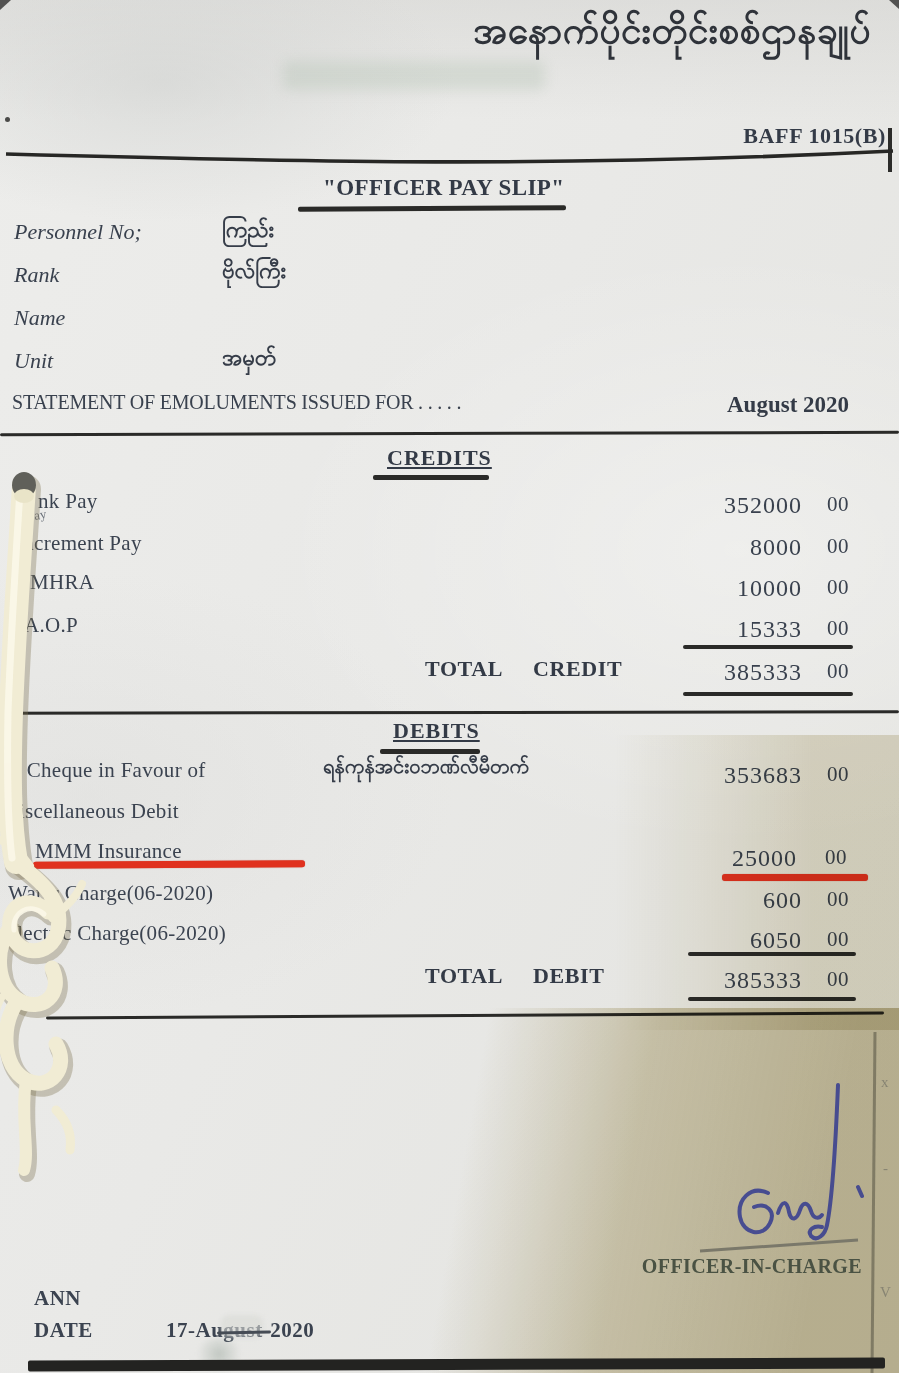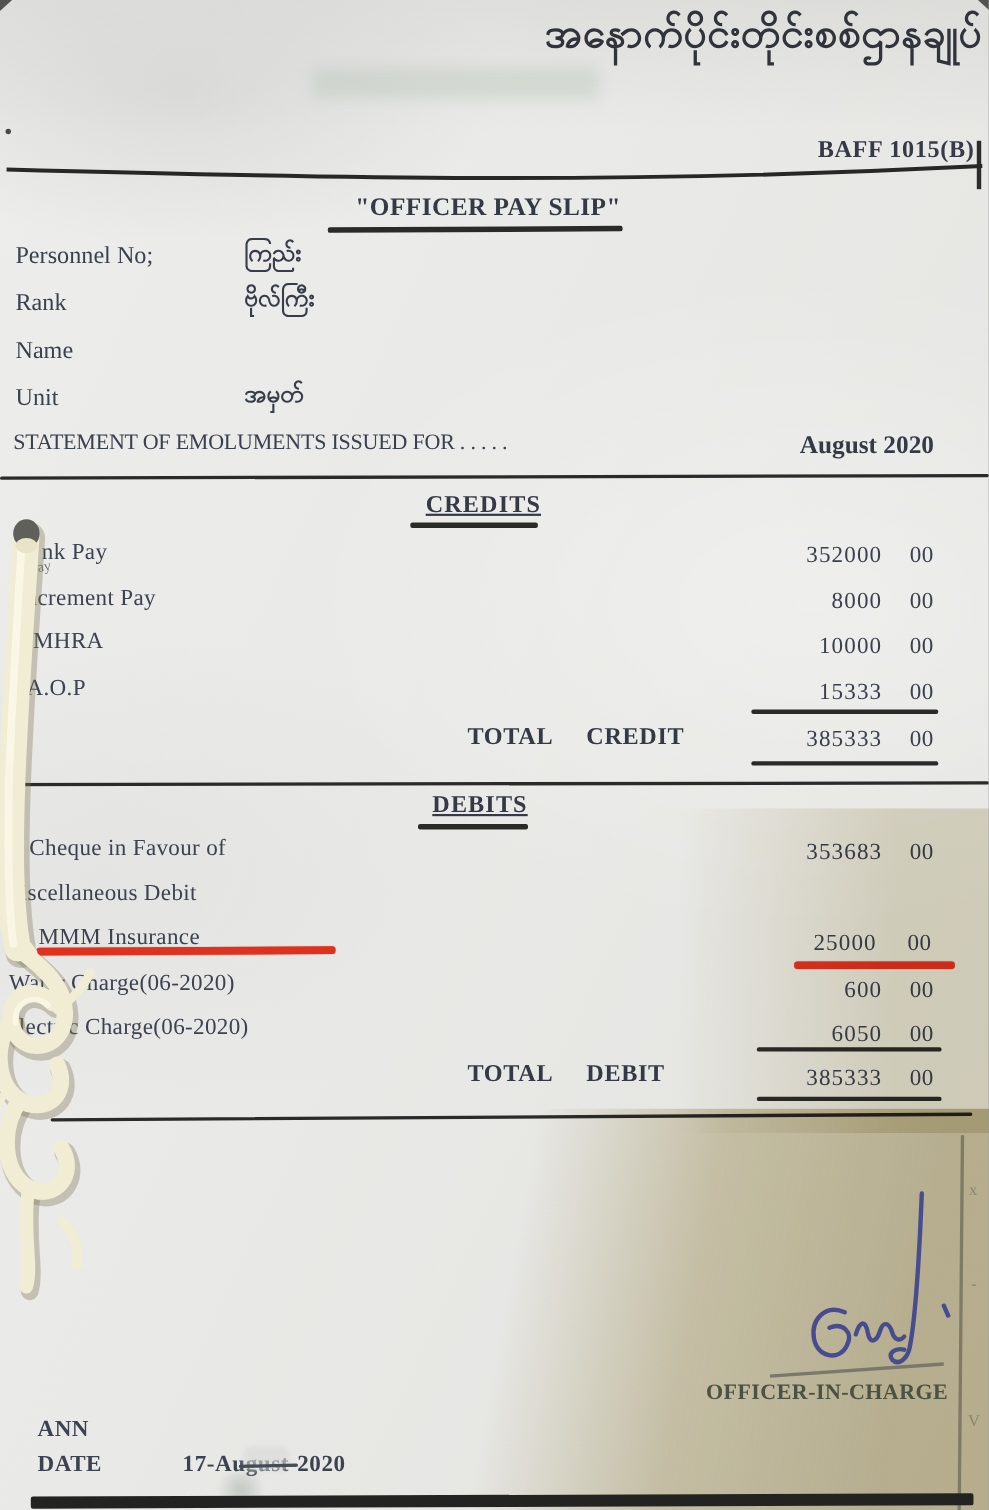--- a/index.html
+++ b/index.html
@@ -23,31 +23,31 @@
     background:linear-gradient(to right, rgba(208,199,166,0), rgba(206,197,163,.5) 70%);
     mix-blend-mode:multiply;}
   .green-band{left:283px;top:61px;width:262px;height:29px;background:rgba(173,190,172,.3);
     border-radius:6px;filter:blur(6px);}
   .corner-tl{left:0;top:0;width:0;height:0;border-top:10px solid #3a3a38;border-right:11px solid transparent;opacity:.85;}
   .corner-tr{right:0;top:0;width:0;height:0;border-top:9px solid #3a3a38;border-left:10px solid transparent;opacity:.85;}
   
   .rule{background:#2a2a28;border-radius:2px;}
   .red-line{background:#e0311e;border-radius:3px;box-shadow:0 0 1px rgba(180,30,15,.6);}
   
-  .burmese-hdr{right:6px;top:7px;font-size:37px;font-weight:bold;color:#2f333a;letter-spacing:.5px;}
+  .burmese-hdr{right:28px;top:7px;font-size:37px;font-weight:bold;color:#2f333a;letter-spacing:.5px;}
   .baff{right:13px;top:123px;font-size:22px;font-weight:bold;letter-spacing:.6px;color:#343b47;}
   .slip-title{left:323px;top:175px;font-size:23px;font-weight:bold;letter-spacing:.4px;color:#333a46;}
-  .fld-label{font-size:22px;color:#39414e;}
+  .fld-label{font-size:22px;color:#39414e;font-style:italic;}
   .fld-value{font-size:22px;font-weight:bold;color:#363d49;}
   .stmt{left:12px;top:391px;font-size:20px;font-weight:normal;letter-spacing:-.2px;color:#39414e;}
   .period{left:727px;top:392px;font-size:23px;font-weight:bold;color:#343b47;}
   .sec-head{font-size:22px;font-weight:bold;letter-spacing:1px;color:#333a46;text-decoration:underline;}
   .row-label{font-size:21px;color:#3b4350;letter-spacing:.3px;white-space:nowrap;}
   .burmese-note{font-size:20px;font-weight:bold;color:#363d49;}
-  .amt{font-size:21px;color:#39414e;text-align:right;width:140px;letter-spacing:1px;}
+  .amt{font-size:24px;color:#39414e;text-align:right;width:140px;letter-spacing:1px;}
   .cents{font-size:21px;color:#39414e;text-align:right;width:34px;letter-spacing:.5px;}
   .tot-word{font-size:22px;font-weight:bold;letter-spacing:.6px;color:#333a46;}
   .frag{font-size:13px;color:#565d68;transform:rotate(-9deg);opacity:.85;}
   .foot-left{font-size:21px;font-weight:bold;color:#3b4350;letter-spacing:.5px;}
   .officer{font-size:20px;font-weight:bold;color:#4a5243;letter-spacing:.4px;text-align:right;right:37px;white-space:nowrap;}
   .ws{word-spacing:26px;}
   .edge-mark{font-size:15px;color:#7c7a6c;opacity:.8;}
   .dot-tl{left:5px;top:117px;width:5px;height:5px;border-radius:50%;background:#4a4a48;}
   .tick-tr{left:888px;top:128px;width:4px;height:44px;background:#2c2c2a;}
   .edge-line{left:872px;top:1032px;width:3px;height:341px;background:rgba(110,105,85,.75);transform:rotate(.5deg);}
@@ -117,20 +117,21 @@
   <div class="abs amt" style="right:97px;top:659px">385333</div>
   <div class="abs cents" style="right:50px;top:659px">00</div>
   <div class="abs rule" style="left:683px;top:692px;width:170px;height:4px"></div>
 
   <div class="abs rule" style="left:0;top:711px;width:899px;height:3.2px;transform:rotate(-.1deg)"></div>
 
   <div class="abs sec-head" style="left:393px;top:718px">DEBITS</div>
   <div class="abs rule" style="left:380px;top:749px;width:100px;height:4.5px"></div>
 
   <div class="abs row-label" style="left:-4px;top:758px">By Cheque in Favour of</div>
+  <div class="abs burmese-note" style="left:323px;top:753px">ရန်ကုန်အင်းဝဘဏ်လီမီတက်</div>
   <div class="abs amt" style="right:97px;top:762px">353683</div>
   <div class="abs cents" style="right:50px;top:762px">00</div>
 
   <div class="abs row-label" style="left:0px;top:799px">Miscellaneous Debit</div>
 
   <div class="abs row-label" style="left:35px;top:839px">MMM Insurance</div>
   <div class="abs amt" style="right:102px;top:845px">25000</div>
   <div class="abs cents" style="right:52px;top:845px">00</div>
   <div class="abs red-line" style="left:33px;top:861px;width:272px;height:7px;transform:rotate(-.3deg)"></div>
   <div class="abs red-line" style="left:722px;top:874px;width:146px;height:7px"></div>

